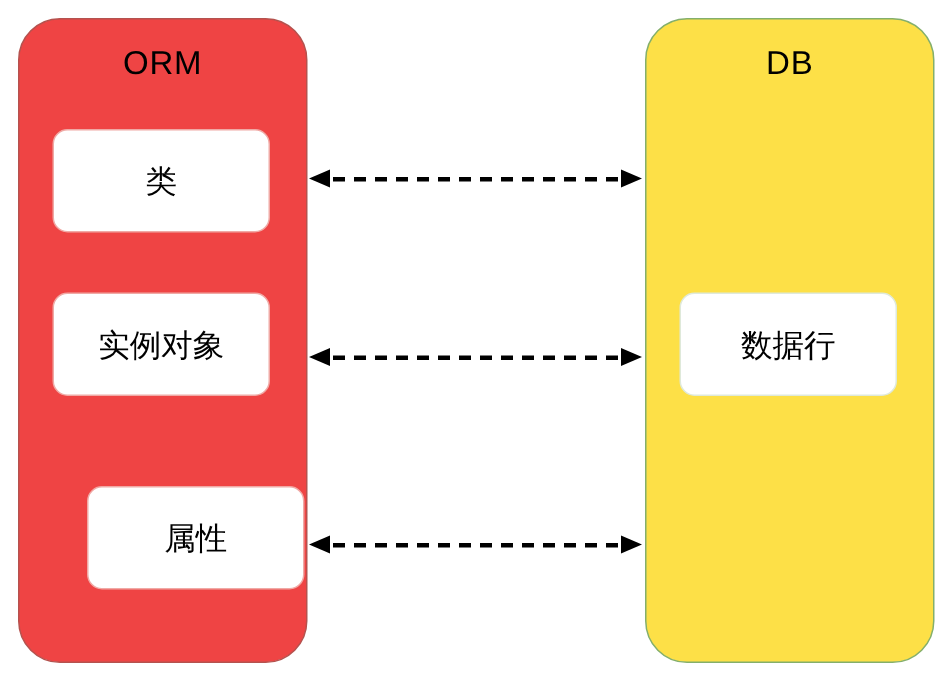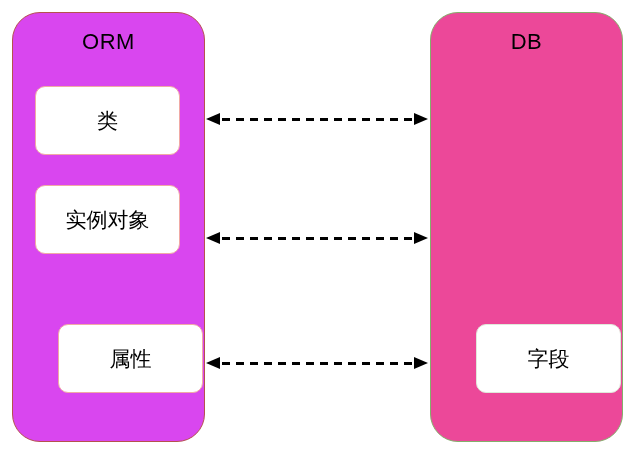--- a/index.html
+++ b/index.html
@@ -45,21 +45,21 @@
     border: 1px solid transparent;
     border-radius: 10px;
     box-sizing: border-box;
     display: flex;
     align-items: center;
     justify-content: center;
     font-size: 21px;
     color: #000000;
   }
   .node.row1 { top: 73px; }
-  .node.row2 { top: 172px; }
+  .node.row2 { top: 182px; }
   .node.row3 { top: 311px; margin-left: 23px; }
   .arrow {
     position: absolute;
     left: 206px;
     width: 222px;
     height: 14px;
     display: flex;
     align-items: center;
   }
   .arrow.row1 { top: 112px; }
@@ -78,30 +78,30 @@
     height: 3px;
     margin: 0 2px;
     background: repeating-linear-gradient(90deg, #000000 0 8px, transparent 8px 14px);
   }
 </style>
 </head>
 <body>
 
 <div class="canvas">
 
-  <div class="container left" style="background-color: #d946ef; border-color: rgb(181, 82, 78); padding-left: 34px;">
+  <div class="container left" style="background-color: #ef4444; border-color: rgb(181, 82, 78); padding-left: 34px;">
     <div class="container-title">ORM</div>
     <div class="node row1" style="border-color: rgb(240, 169, 165);">类</div>
     <div class="node row2" style="border-color: rgb(240, 169, 165);">实例对象</div>
     <div class="node row3" style="border-color: rgb(240, 169, 165);">属性</div>
   </div>
 
-  <div class="container right" style="background-color: #ec4899; border-color: rgb(132, 175, 107);">
+  <div class="container right" style="background-color: #fde047; border-color: rgb(132, 175, 107);">
     <div class="container-title">DB</div>
-    <div class="node row3" style="border-color: rgb(223, 233, 218);">字段</div>
+    <div class="node row2" style="border-color: rgb(223, 233, 218);">数据行</div>
   </div>
 
   <div class="arrow row1">
     <span class="arrowhead west"></span>
     <span class="arrow-shaft"></span>
     <span class="arrowhead east"></span>
   </div>
   <div class="arrow row2">
     <span class="arrowhead west"></span>
     <span class="arrow-shaft"></span>

